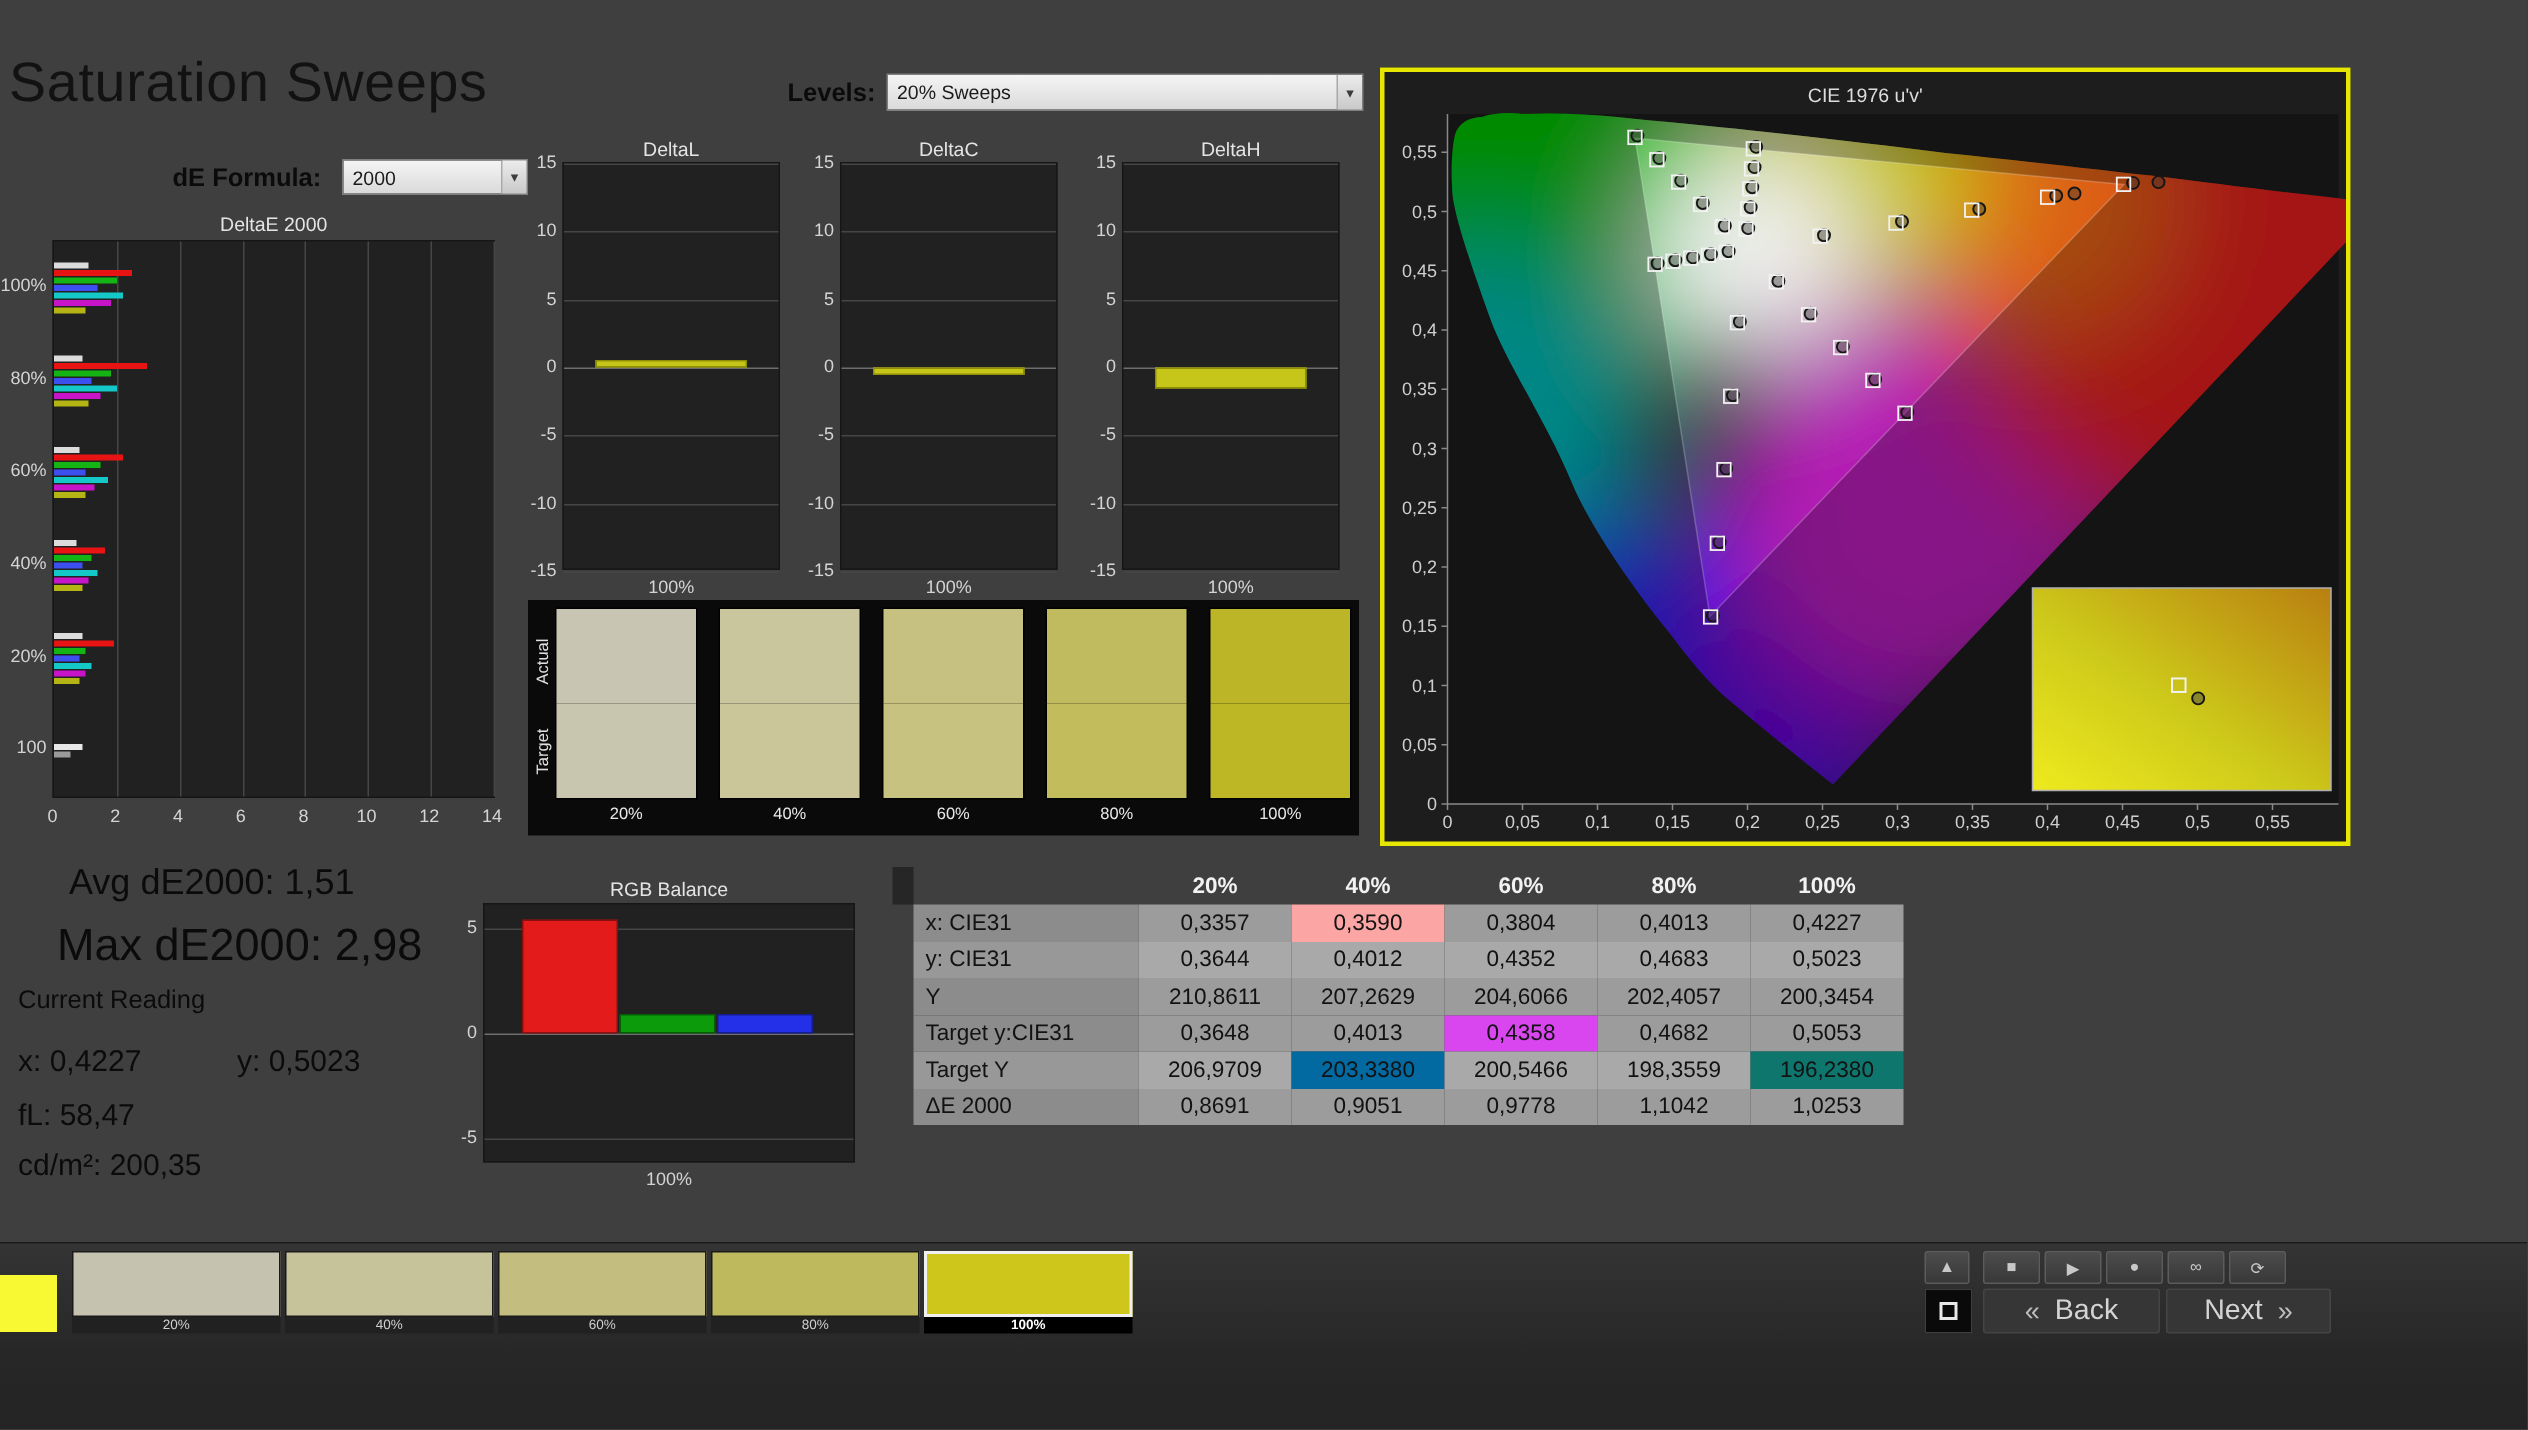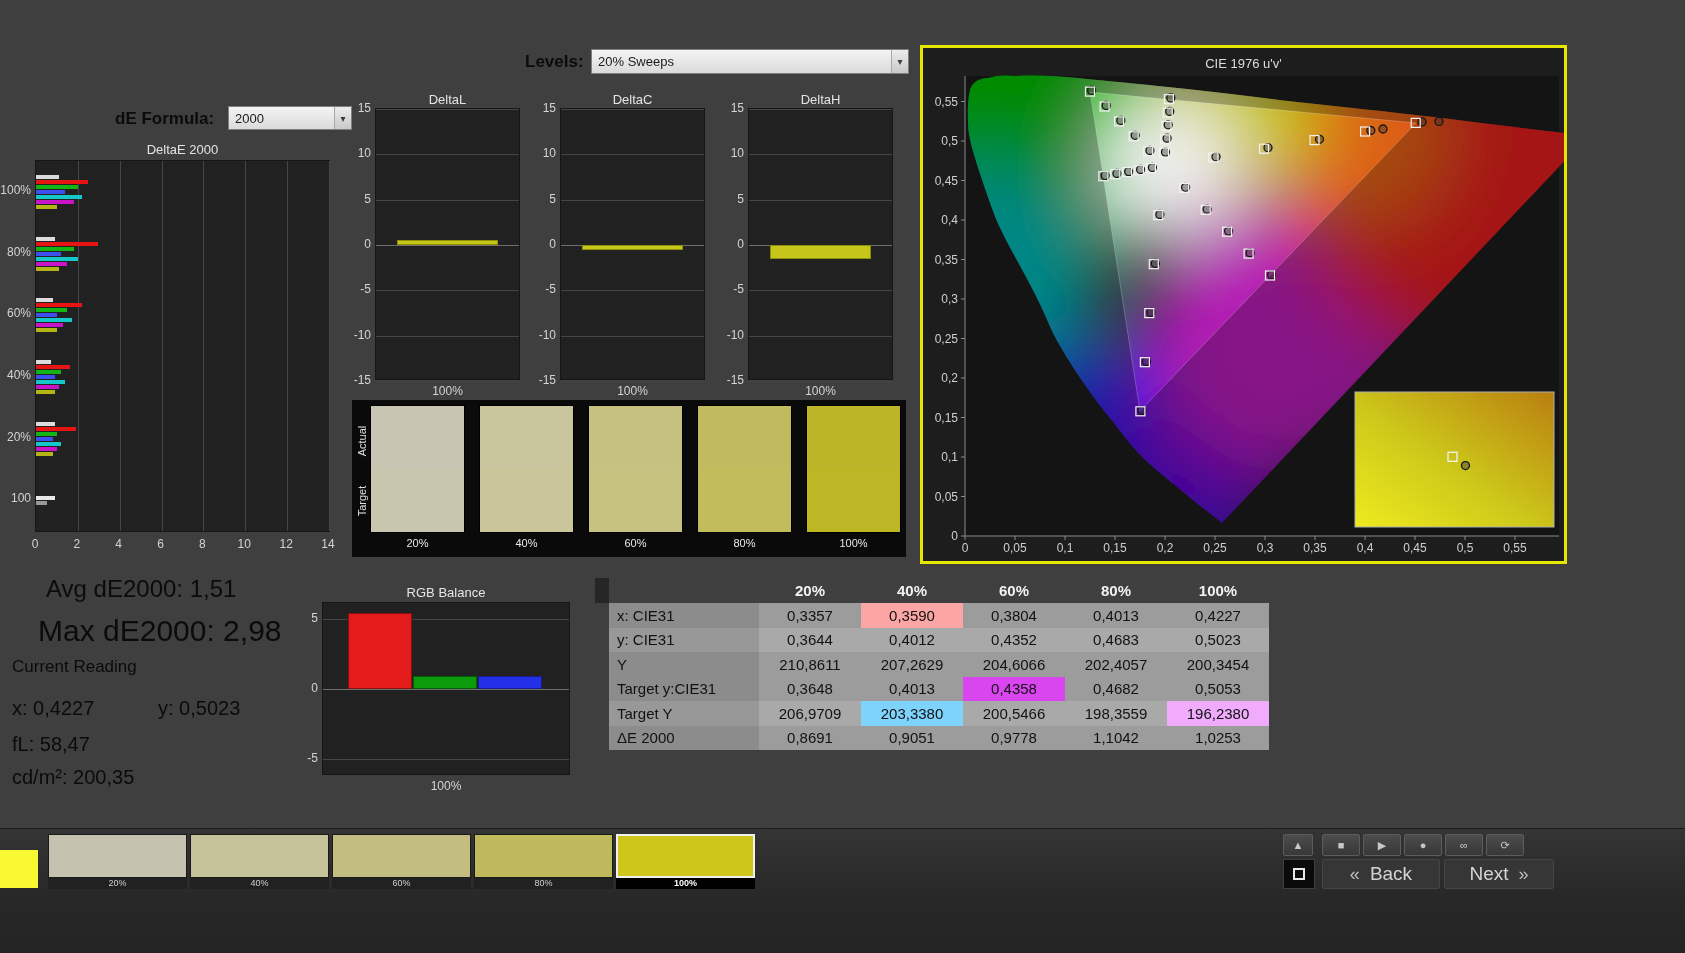--- a/index.html
+++ b/index.html
@@ -61,20 +61,21 @@
   #pattern-btn span{display:block;width:12px;height:12px;border:2px solid #e8e8e8;}
   .nav-btn{position:absolute;top:30px;height:30px;background:#363636;border:1px solid #454545;border-radius:2px;
     color:#d4d4d4;font-size:19px;display:flex;align-items:center;justify-content:center;gap:10px;}
   .chev{font-size:18px;color:#bdbdbd;}
 </style>
 </head>
 <body>
 
 <div id="app">
 
+  <div id="title" class="abs">Saturation Sweeps</div>
 
   <div class="abs field-label" style="left:115px;top:109px;">dE Formula:</div>
   <div class="dropdown" style="left:228px;top:106px;width:124px;height:24px;">
     <span class="dd-value">2000</span>
     <span class="dd-arrow">▾</span>
   </div>
 
   <div class="abs field-label" style="left:525px;top:52px;">Levels:</div>
   <div class="dropdown" style="left:591px;top:49px;width:318px;height:25px;">
     <span class="dd-value">20% Sweeps</span>
@@ -426,24 +427,24 @@
         <div class="t-label" style="background: rgb(140, 140, 140);">Target y:CIE31</div>
         <div class="t-cell" style="background: rgb(156, 156, 156);">0,3648</div>
         <div class="t-cell" style="background: rgb(156, 156, 156);">0,4013</div>
         <div class="t-cell" style="background: #d946ef;">0,4358</div>
         <div class="t-cell" style="background: rgb(156, 156, 156);">0,4682</div>
         <div class="t-cell" style="background: rgb(156, 156, 156);">0,5053</div>
       </div>
       <div class="t-row">
         <div class="t-label" style="background: rgb(152, 152, 152);">Target Y</div>
         <div class="t-cell" style="background: rgb(169, 169, 169);">206,9709</div>
-        <div class="t-cell" style="background: #7dd3fc;">203,3380</div>
+        <div class="t-cell" style="background: #0369a1;">203,3380</div>
         <div class="t-cell" style="background: rgb(169, 169, 169);">200,5466</div>
         <div class="t-cell" style="background: rgb(169, 169, 169);">198,3559</div>
-        <div class="t-cell" style="background: #f0abfc;">196,2380</div>
+        <div class="t-cell" style="background: #0f766e;">196,2380</div>
       </div>
       <div class="t-row">
         <div class="t-label" style="background: rgb(140, 140, 140);">ΔE 2000</div>
         <div class="t-cell" style="background: rgb(156, 156, 156);">0,8691</div>
         <div class="t-cell" style="background: rgb(156, 156, 156);">0,9051</div>
         <div class="t-cell" style="background: rgb(156, 156, 156);">0,9778</div>
         <div class="t-cell" style="background: rgb(156, 156, 156);">1,1042</div>
         <div class="t-cell" style="background: rgb(156, 156, 156);">1,0253</div>
       </div>
     </div>

